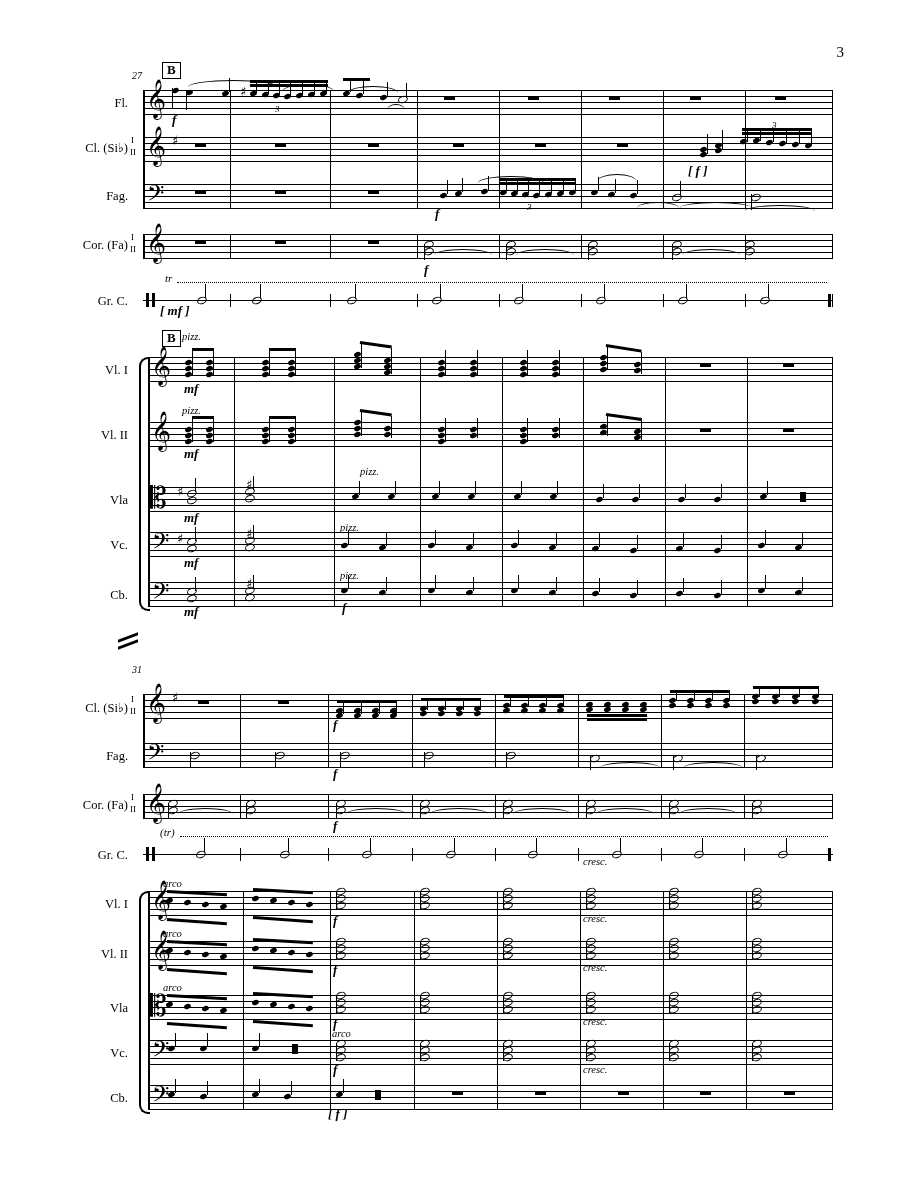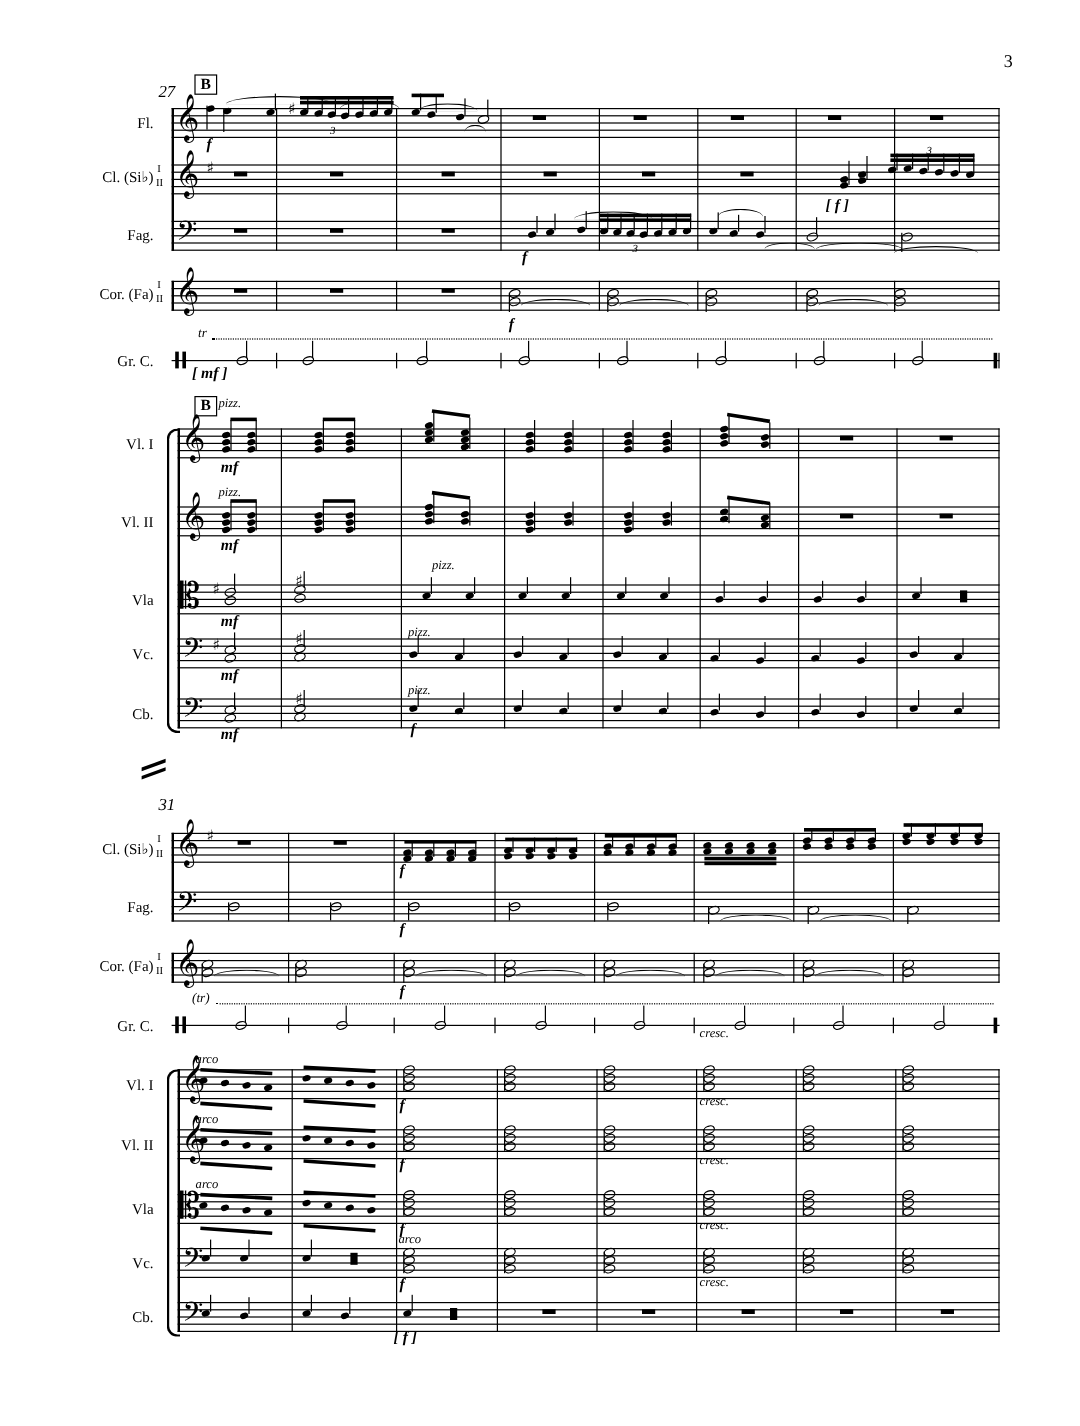--- a/index.html
+++ b/index.html
@@ -30,21 +30,21 @@
   .clef{position:absolute;font-family:"DejaVu Sans",sans-serif;line-height:1;}
   .clef.treble{font-size:34px;top:-9px;}
   .clef.bass{font-size:27px;top:-2px;}
   .clef.alto{font-size:30px;top:-4px;}
   .clef.perc{position:absolute;width:3px;background:#000;}
   .clef.perc2{position:absolute;width:3px;background:#000;}
 
   .dyn{position:absolute;font-family:"Liberation Serif",serif;font-style:italic;font-weight:bold;font-size:13px;}
   .txt{position:absolute;font-family:"Liberation Serif",serif;font-style:italic;font-size:10.5px;}
   .rehearsal{position:absolute;border:1.4px solid #000;font-family:"Liberation Serif",serif;font-weight:bold;font-size:13px;padding:0px 4px 1px 4px;line-height:14px;}
-  .measno{position:absolute;font-family:"Liberation Serif",serif;font-style:italic;font-size:14px;}
+  .measno{position:absolute;font-family:"Liberation Serif",serif;font-style:italic;font-size:10px;}
 
   .rest{position:absolute;background:#000;height:3.5px;}
   .note{position:absolute;width:7px;height:5.2px;background:#000;border-radius:50%;transform:rotate(-20deg);}
   .note.open{background:transparent;border:1.3px solid #000;width:8px;height:5.4px;}
   .stem{position:absolute;width:1.2px;background:#000;}
   .beam{position:absolute;height:2.6px;background:#000;}
   .tie{position:absolute;border-top:1.3px solid #000;border-radius:50%/100% 100% 0 0;height:5px;}
   .slur{position:absolute;border-top:1.2px solid #000;border-radius:50%/100% 100% 0 0;height:6px;}
   .trill{position:absolute;font-family:"Liberation Serif",serif;font-style:italic;font-size:11px;}
   .dashline{position:absolute;height:1px;border-top:1px dotted #000;}

